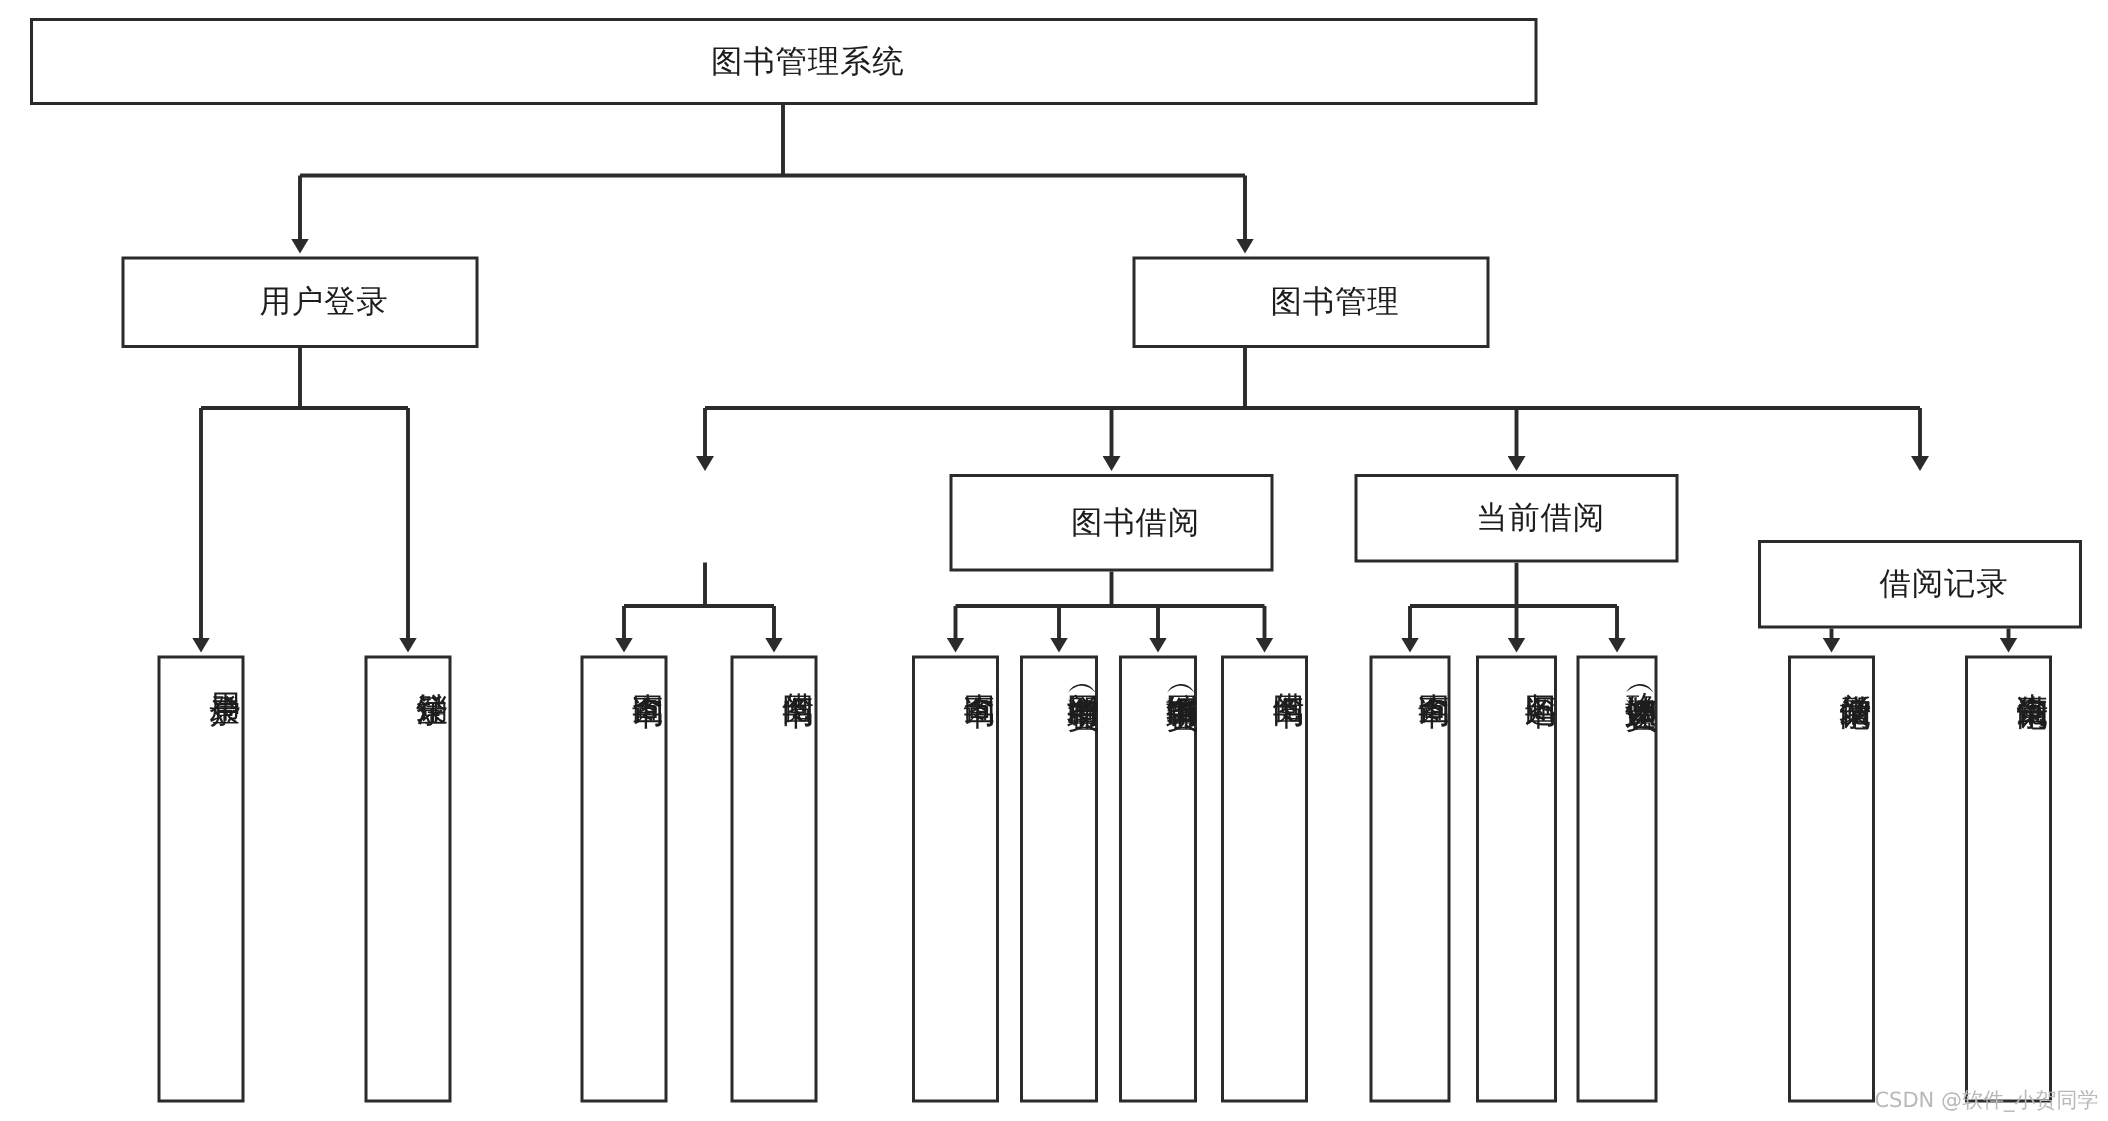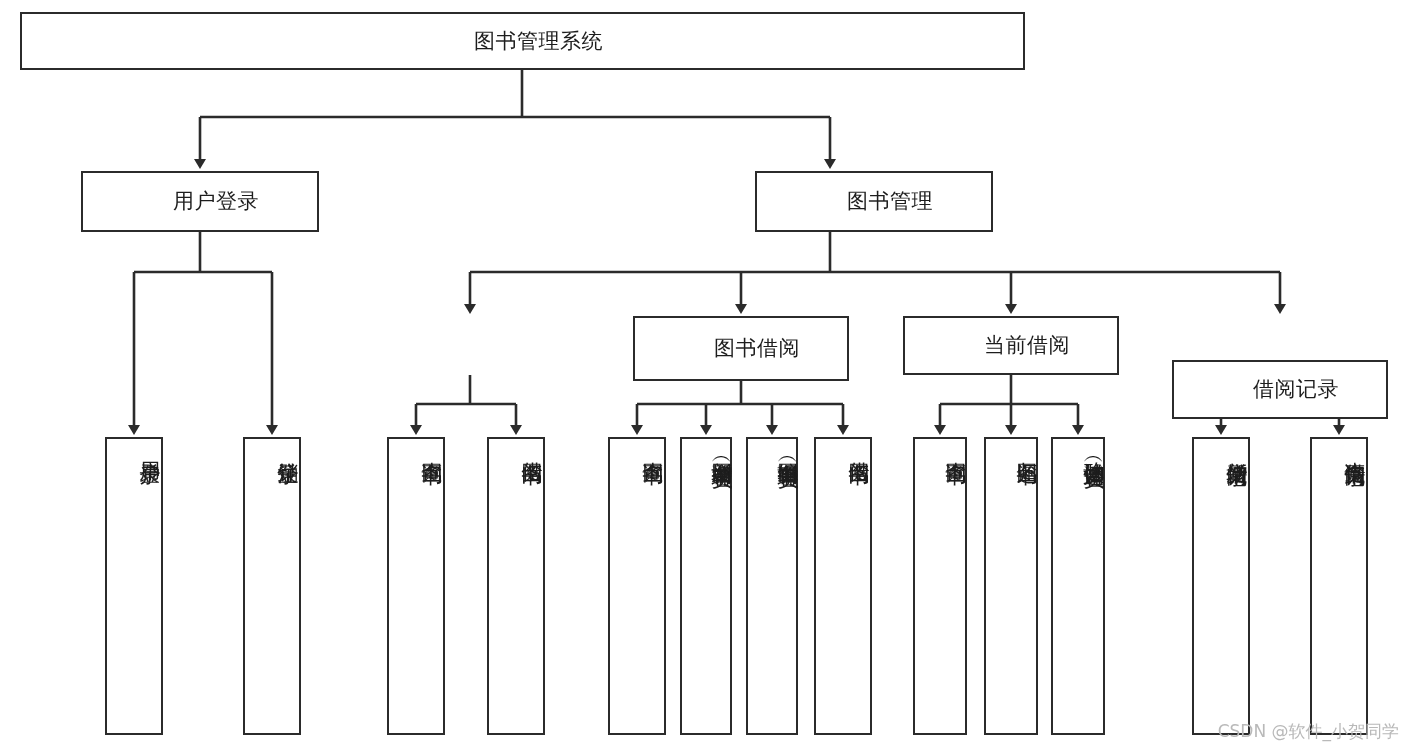--- a/index.html
+++ b/index.html
@@ -59,21 +59,21 @@
     text-orientation: upright;
     font-size: 21px;
     line-height: 1.05;
     letter-spacing: 1px;
     white-space: nowrap;
   }
   #watermark {
     position: absolute;
     right: 6px;
     bottom: 4px;
-    font-size: 17px;
+    font-size: 14px;
     color: #b9b9b9;
     font-family: "DejaVu Sans", "Liberation Sans", sans-serif;
     white-space: nowrap;
     pointer-events: none;
   }
 </style>
 </head>
 <body>
 
 <div id="diagram-root">

